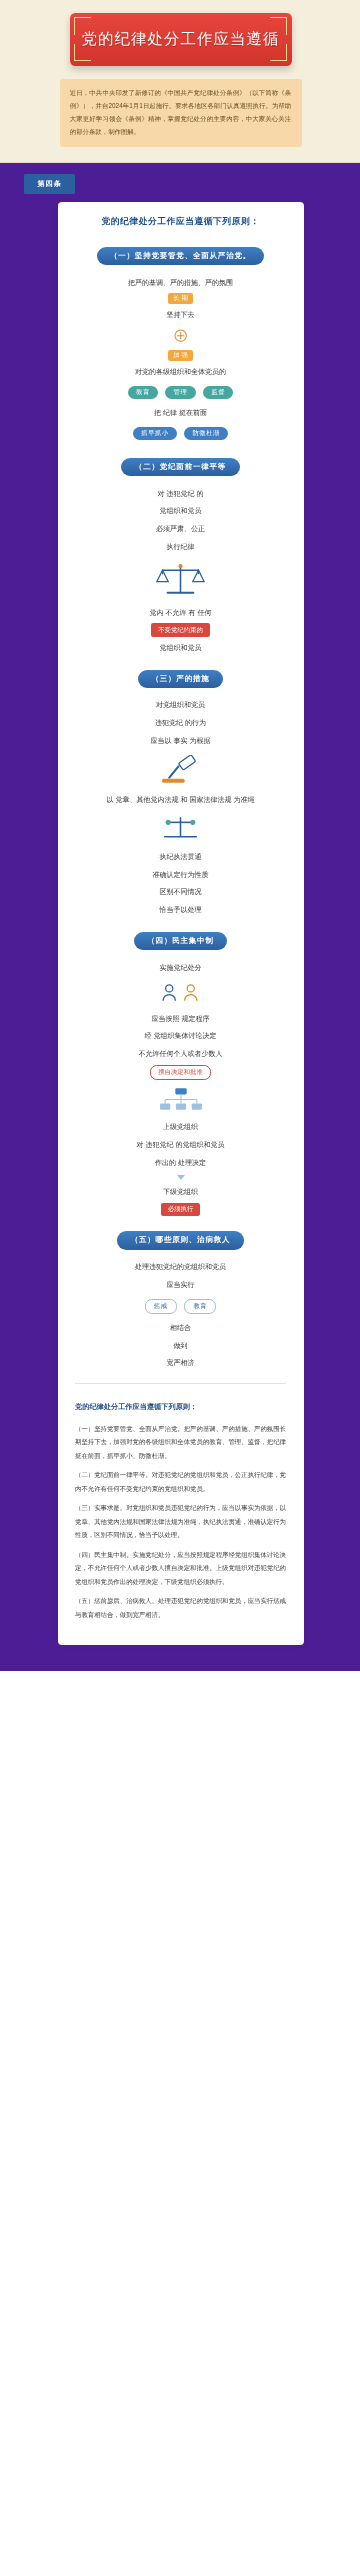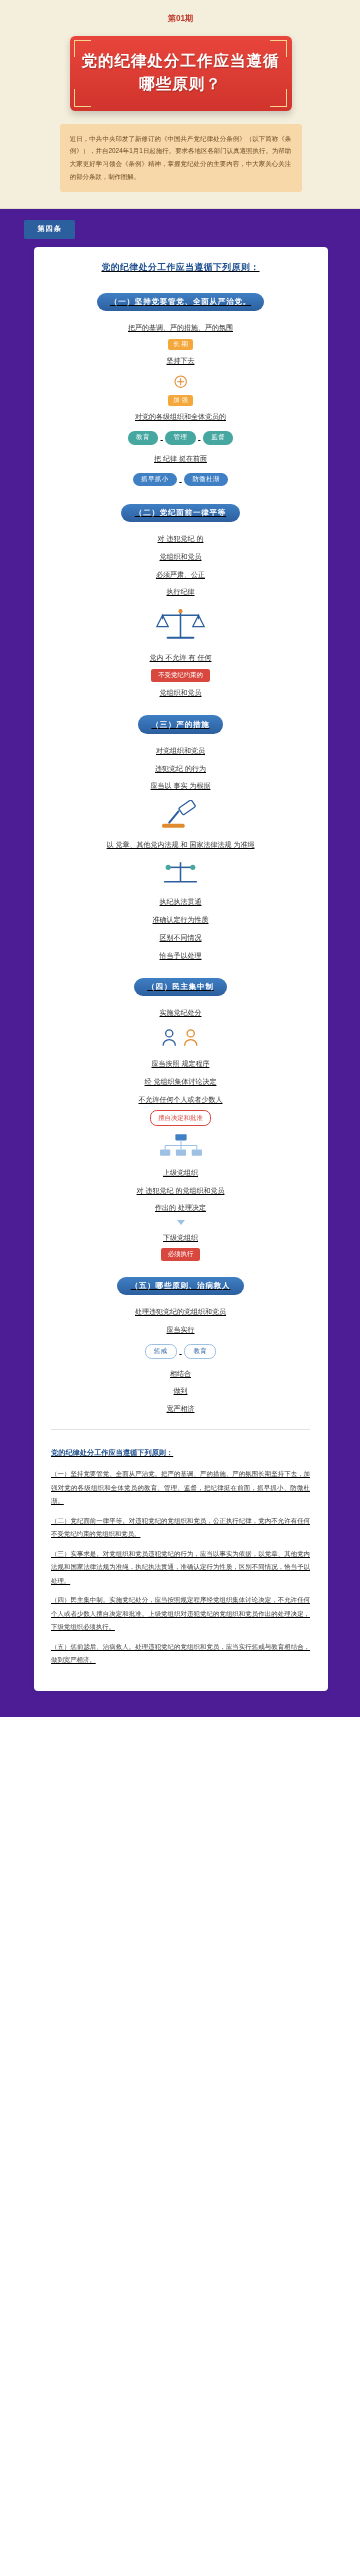--- a/index.html
+++ b/index.html
@@ -45,21 +45,21 @@
     margin: 0 auto;
     background: linear-gradient(180deg, #e8453c 0%, #d0342c 100%);
     border-radius: 5.2px;
     padding: 13.4px 10.3px 15.5px 10.3px;
     box-shadow: 0 3.1px 7.2px rgba(0,0,0,0.18);
     position: relative;
   }
   .title-card .t1, .title-card .t2 {
     text-align: center;
     color: #fff;
-    font-weight: bold;
+    font-weight: normal;
     font-size: 15.5px;
     letter-spacing: 1px;
     line-height: 1.5;
     text-shadow: 0.5px 1px 1px rgba(0,0,0,0.25);
   }
   .corner {
     position: absolute;
     width: 17.5px; height: 17.5px;
     border: 1.5px solid #f5d78e;
   }
@@ -90,27 +90,26 @@
     background: #2c5f9e;
     color: #fff;
     font-size: 7.2px;
     font-weight: bold;
     padding: 4.6px 13.4px;
     margin: 11.3px 0 0 24px;
     border-radius: 1.5px;
     letter-spacing: 1px;
   }
   .card {
-    width: 294px;
+    width: 246px;
     margin: 8.2px auto 0 auto;
     background: #ffffff;
     border-radius: 4.1px;
     padding: 14.4px 17.5px 17.5px 17.5px;
     box-shadow: 0 1px 4.1px rgba(40,70,110,0.10);
-    text-decoration: underline;
   }
   .card-title {
     text-align: center;
     color: #1d4f8f;
     font-size: 8.8px;
     font-weight: bold;
     letter-spacing: 0.5px;
     margin-bottom: 13.4px;
   }
 
@@ -213,29 +212,27 @@
     background: #e2e2e2;
     margin: 13.4px 0 0 0;
   }
 </style>
 </head>
 <body>
 
 <div class="page">
 
   <div class="header">
-    <div class="hdr-issue">第01期</div>
 
     <div class="title-card">
       <span class="corner tl"></span>
       <span class="corner tr"></span>
       <span class="corner bl"></span>
       <span class="corner br"></span>
       <div class="t1">党的纪律处分工作应当遵循</div>
-      <div class="t2">哪些原则？</div>
     </div>
 
     <div class="intro-box">近日，中共中央印发了新修订的《中国共产党纪律处分条例》（以下简称《条例》），并自2024年1月1日起施行。要求各地区各部门认真遵照执行。为帮助大家更好学习领会《条例》精神，掌握党纪处分的主要内容，中大家关心关注的部分条款，制作图解。</div>
   </div>
 
   <div class="body-wrap">
 
     <div class="article-tab">第四条</div>
 
     <div class="card">

